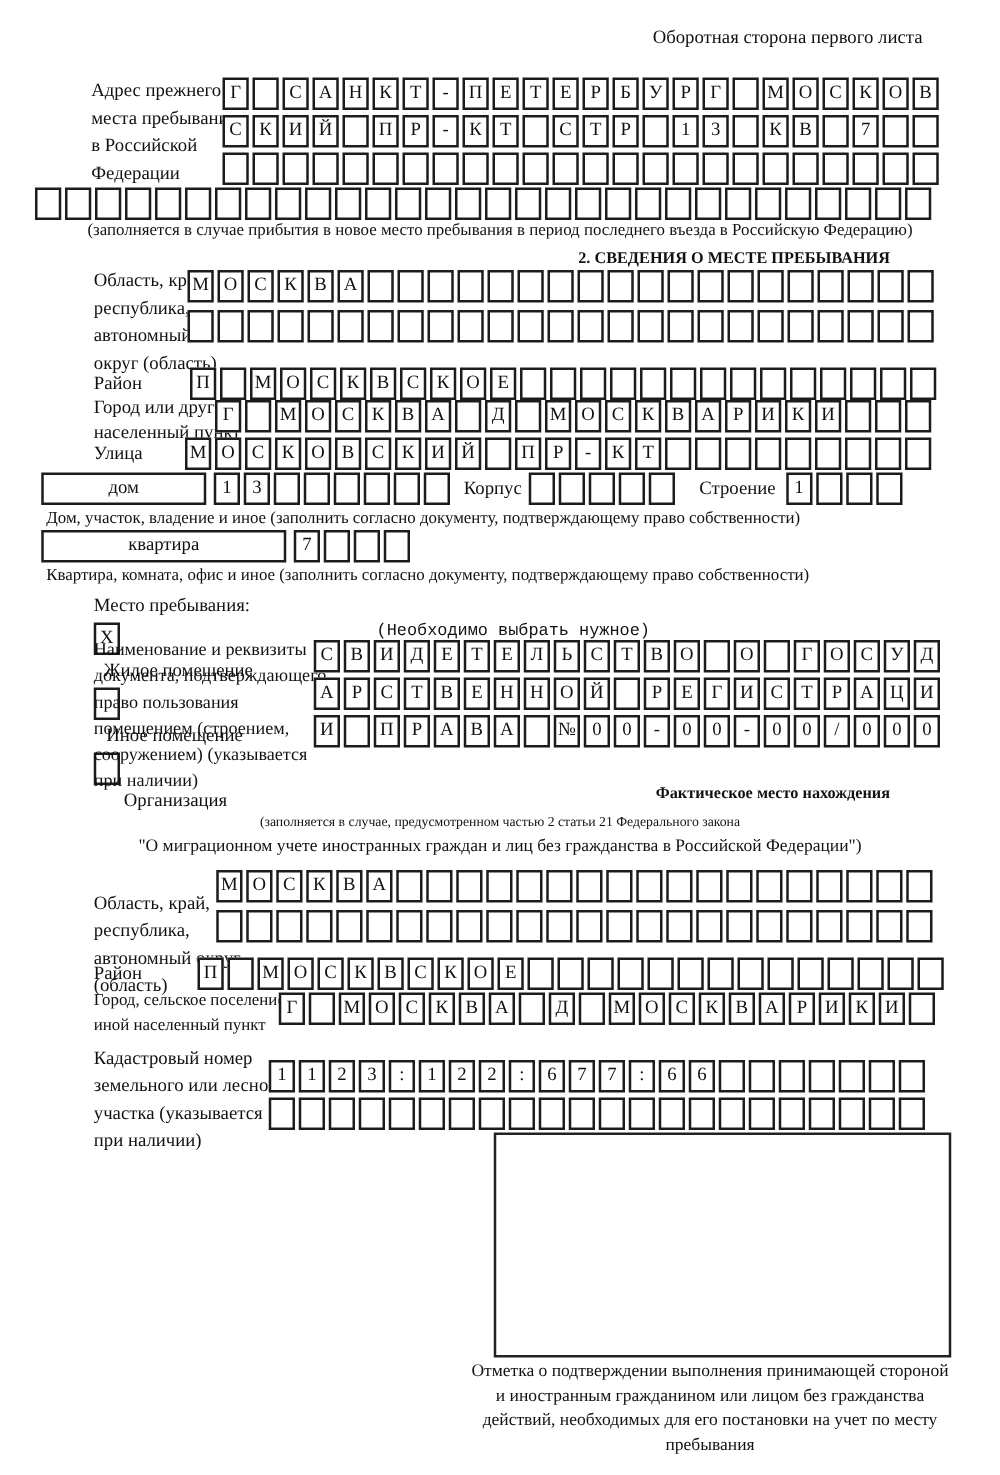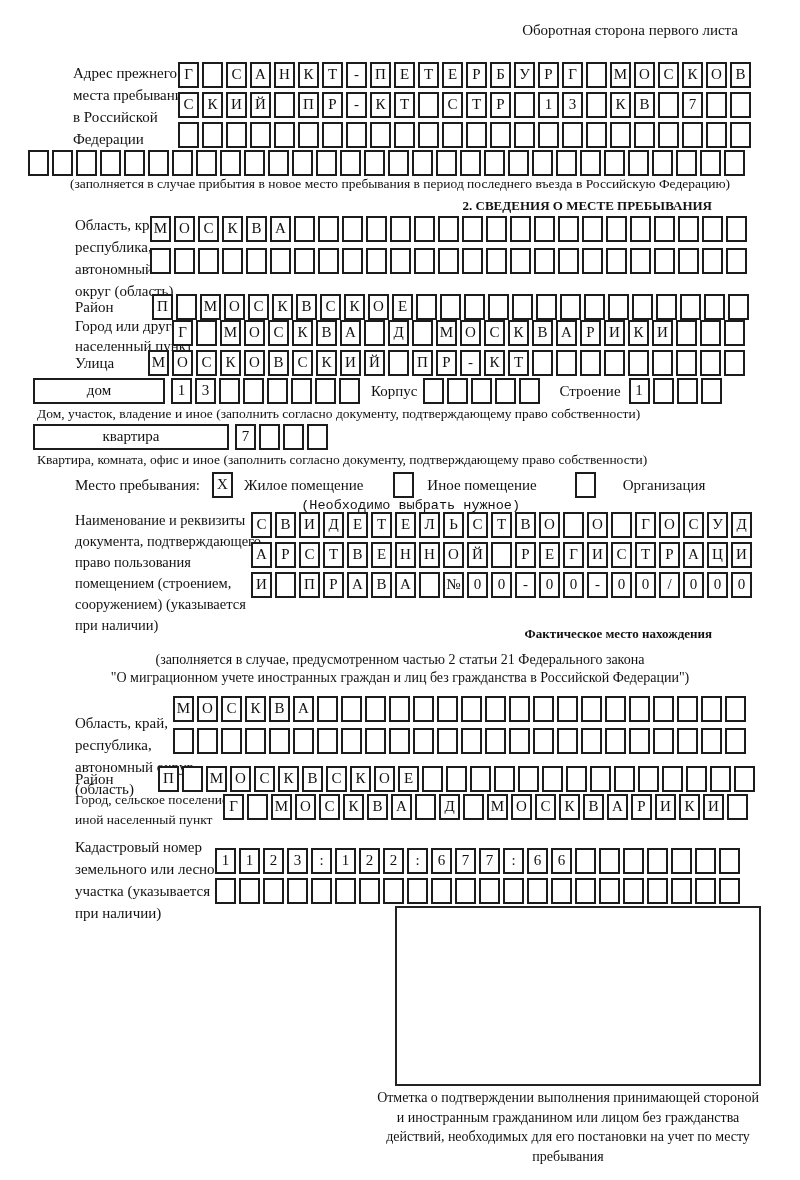--- a/index.html
+++ b/index.html
@@ -19,21 +19,21 @@
     display:inline-block;box-sizing:border-box;width:21px;height:26px;margin-right:3px;
     border:2px solid #1c1c1c;background:#fff;text-align:center;
     font-family:"Liberation Serif","DejaVu Serif",serif;font-size:15px;line-height:21px;vertical-align:top;
   }
   .label-box{
     box-sizing:border-box;height:26px;border:2px solid #1c1c1c;background:#fff;
     text-align:center;font-size:15px;line-height:21px;flex:0 0 auto;
   }
   .flex-row{position:absolute;display:flex;align-items:flex-start;}
   .inline-lbl{font-size:15px;line-height:26px;flex:0 0 auto;}
-  .stay-row{position:absolute;display:flex;align-items:flex-start;}
+  .stay-row{position:absolute;display:flex;align-items:flex-start;flex-direction:column;}
   .stay-row .cell{flex:0 0 auto;}
   .mark-box{position:absolute;left:395px;top:906px;width:362px;height:176px;border:2px solid #222;background:#fff;}
   .mark-caption{position:absolute;left:377px;top:1088px;width:382px;text-align:center;font-size:14px;line-height:19.5px;}
 </style>
 </head>
 <body>
 
 <div id="page">
 
   <div class="abs hdr-note">Оборотная сторона первого листа</div>
@@ -98,21 +98,21 @@
 документа, подтверждающего
 право пользования
 помещением (строением,
 сооружением) (указывается
 при наличии)</div>
   <div class="cell-row" style="left:251px;top:512px;"><span class="cell">С</span><span class="cell">В</span><span class="cell">И</span><span class="cell">Д</span><span class="cell">Е</span><span class="cell">Т</span><span class="cell">Е</span><span class="cell">Л</span><span class="cell">Ь</span><span class="cell">С</span><span class="cell">Т</span><span class="cell">В</span><span class="cell">О</span><span class="cell"></span><span class="cell">О</span><span class="cell"></span><span class="cell">Г</span><span class="cell">О</span><span class="cell">С</span><span class="cell">У</span><span class="cell">Д</span></div>
   <div class="cell-row" style="left:251px;top:542px;"><span class="cell">А</span><span class="cell">Р</span><span class="cell">С</span><span class="cell">Т</span><span class="cell">В</span><span class="cell">Е</span><span class="cell">Н</span><span class="cell">Н</span><span class="cell">О</span><span class="cell">Й</span><span class="cell"></span><span class="cell">Р</span><span class="cell">Е</span><span class="cell">Г</span><span class="cell">И</span><span class="cell">С</span><span class="cell">Т</span><span class="cell">Р</span><span class="cell">А</span><span class="cell">Ц</span><span class="cell">И</span></div>
   <div class="cell-row" style="left:251px;top:572px;"><span class="cell">И</span><span class="cell"></span><span class="cell">П</span><span class="cell">Р</span><span class="cell">А</span><span class="cell">В</span><span class="cell">А</span><span class="cell"></span><span class="cell">№</span><span class="cell">0</span><span class="cell">0</span><span class="cell">-</span><span class="cell">0</span><span class="cell">0</span><span class="cell">-</span><span class="cell">0</span><span class="cell">0</span><span class="cell">/</span><span class="cell">0</span><span class="cell">0</span><span class="cell">0</span></div>
 
   <div class="title" style="top:626px;">Фактическое место нахождения</div>
-  <div class="note center" style="top:652px;font-size:14px;">(заполняется в случае, предусмотренном частью 2 статьи 21 Федерального закона</div>
+  <div class="note center" style="top:652px;font-size:11px;">(заполняется в случае, предусмотренном частью 2 статьи 21 Федерального закона</div>
   <div class="note center" style="top:670px;font-size:14px;">"О миграционном учете иностранных граждан и лиц без гражданства в Российской Федерации")</div>
 
   <div class="lbl ml" style="left:75px;top:712px;width:138px;">Область, край,
 республика,
 автономный округ
 (область)</div>
   <div class="cell-row" style="left:173px;top:696px;"><span class="cell">М</span><span class="cell">О</span><span class="cell">С</span><span class="cell">К</span><span class="cell">В</span><span class="cell">А</span><span class="cell"></span><span class="cell"></span><span class="cell"></span><span class="cell"></span><span class="cell"></span><span class="cell"></span><span class="cell"></span><span class="cell"></span><span class="cell"></span><span class="cell"></span><span class="cell"></span><span class="cell"></span><span class="cell"></span><span class="cell"></span><span class="cell"></span><span class="cell"></span><span class="cell"></span><span class="cell"></span></div>
   <div class="cell-row" style="left:173px;top:728px;"><span class="cell"></span><span class="cell"></span><span class="cell"></span><span class="cell"></span><span class="cell"></span><span class="cell"></span><span class="cell"></span><span class="cell"></span><span class="cell"></span><span class="cell"></span><span class="cell"></span><span class="cell"></span><span class="cell"></span><span class="cell"></span><span class="cell"></span><span class="cell"></span><span class="cell"></span><span class="cell"></span><span class="cell"></span><span class="cell"></span><span class="cell"></span><span class="cell"></span><span class="cell"></span><span class="cell"></span></div>
 
   <div class="lbl" style="left:75px;top:768px;">Район</div>

